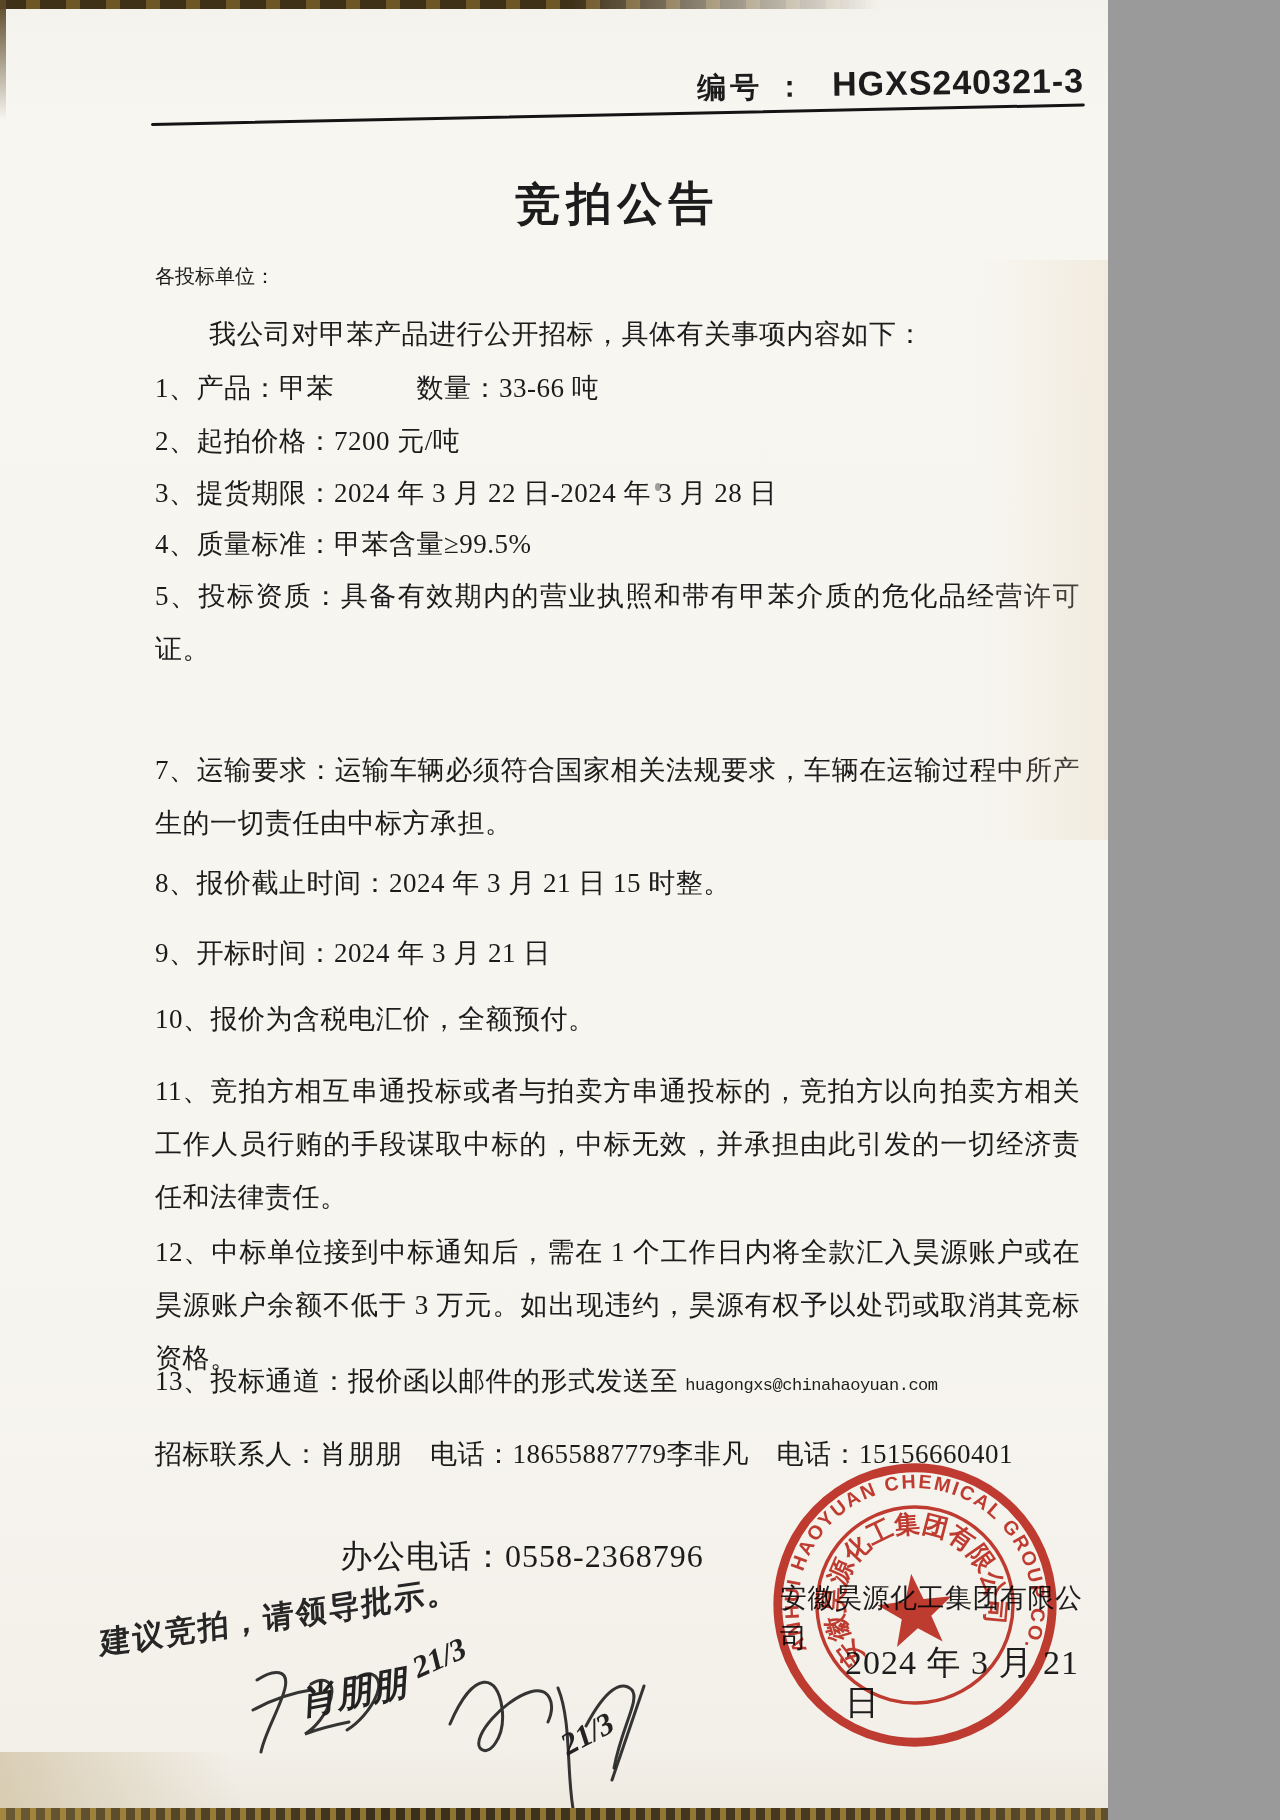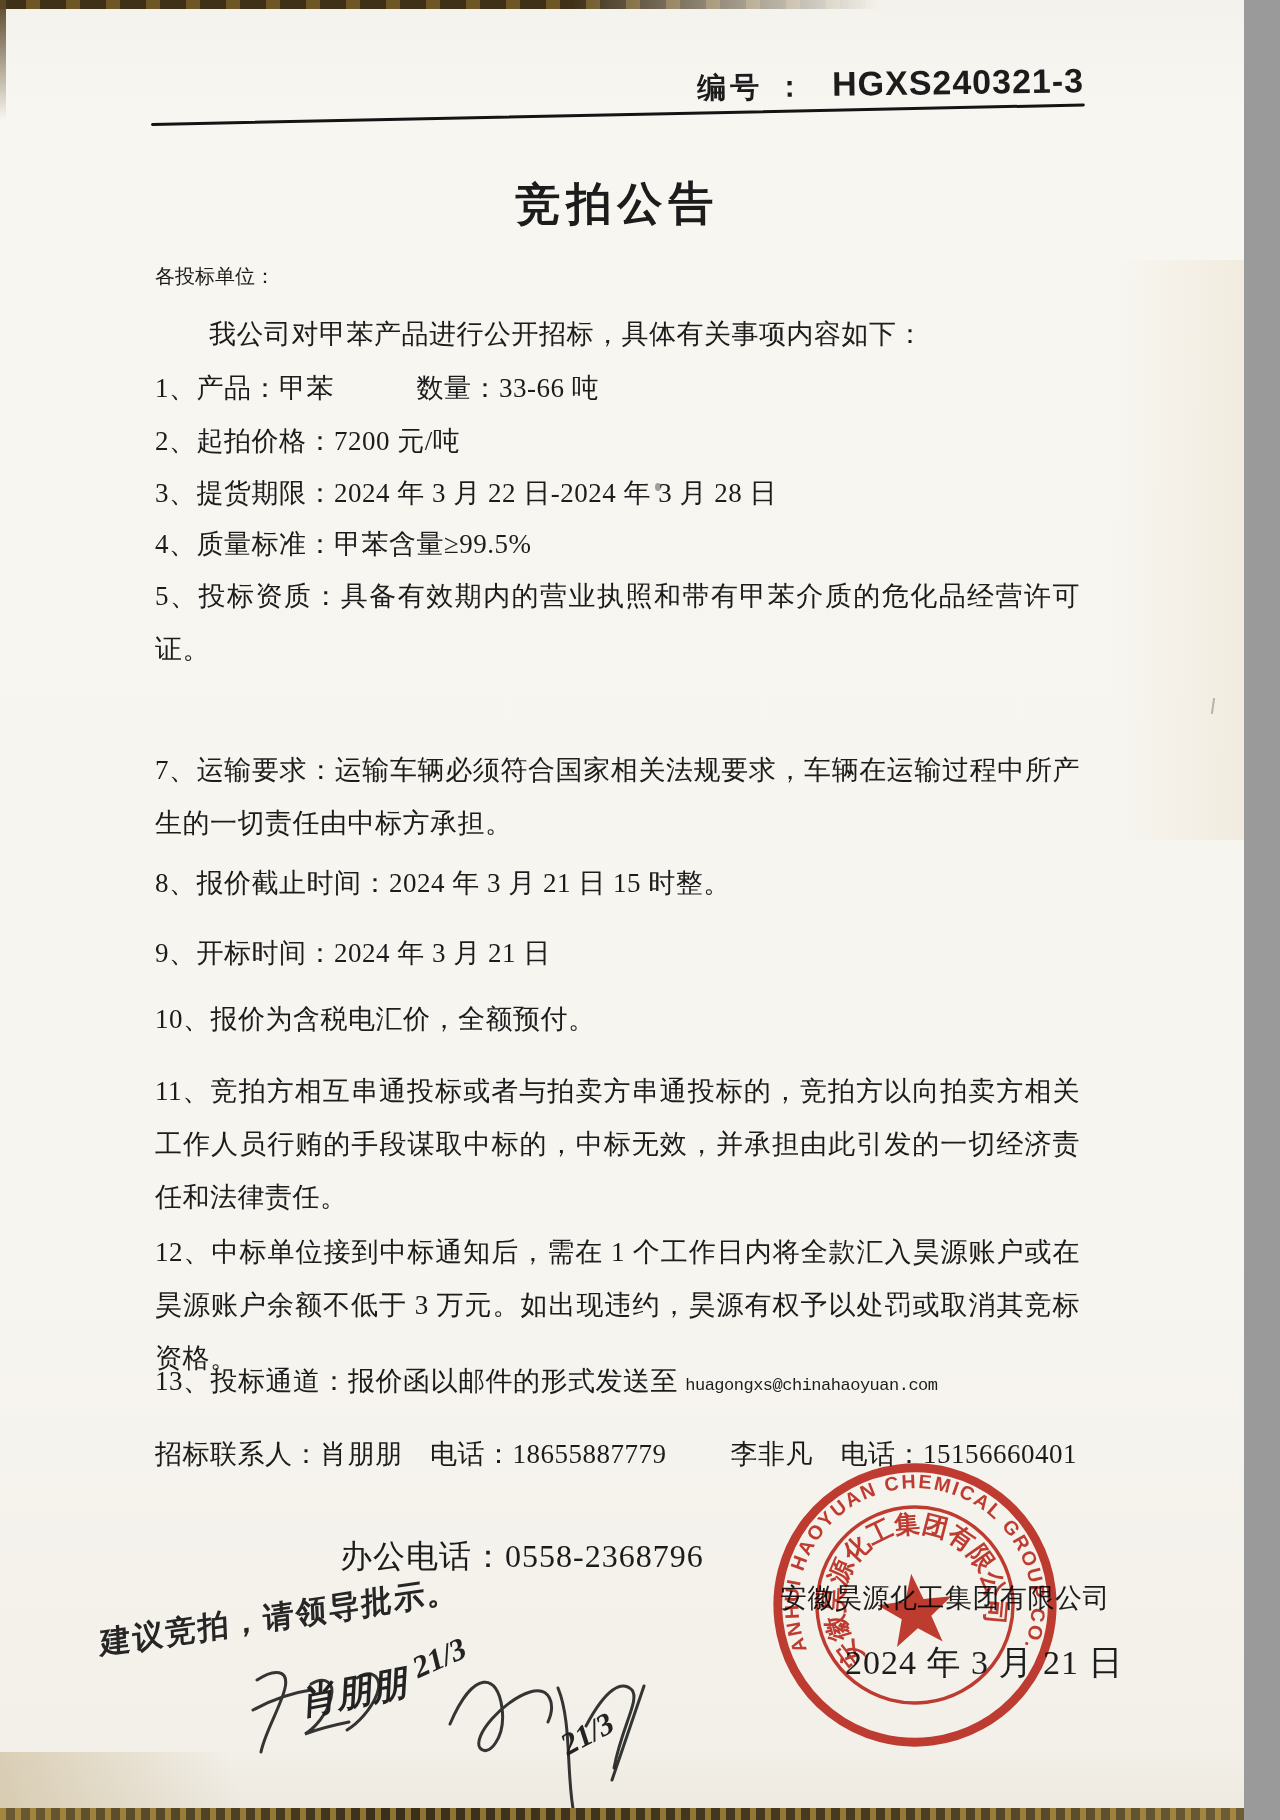--- a/index.html
+++ b/index.html
@@ -1,38 +1,38 @@
 <!DOCTYPE html>
 <html><head>
 <meta charset="utf-8">
 <style>
   html,body{margin:0;padding:0;background:#9a9a9a;}
   #paper{
-    position:relative;width:1244px;height:1820px;overflow:hidden;
+    position:relative;width:1108px;height:1820px;overflow:hidden;
     background:
       linear-gradient(180deg,#f4f2ec 0%,#f8f6f1 6%,#f7f5f0 70%,#f3f0e9 96%,#ece8df 100%);
     font-family:"Liberation Serif","DejaVu Serif",serif;
     color:#1c1c1c;
   }
   .content{position:absolute;left:155px;top:0;width:925px;height:1820px;}
   .docno{position:absolute;top:64px;right:-4px;display:flex;align-items:baseline;gap:24px;
     transform:rotate(-0.8deg);}
   .docno .lbl{font-family:"Liberation Sans","DejaVu Sans",sans-serif;font-weight:bold;font-size:29px;letter-spacing:4px;}
   .docno .val{font-family:"Liberation Sans","DejaVu Sans",sans-serif;font-weight:bold;font-size:34px;letter-spacing:1px;}
   .rule{position:absolute;top:123px;left:-4px;width:934px;height:3px;background:#141414;
     transform:rotate(-1.2deg);transform-origin:left center;border-radius:2px;}
   .title{position:absolute;top:174px;left:0;width:925px;text-align:center;
     font-family:"Liberation Sans","DejaVu Sans",sans-serif;font-weight:bold;
     font-size:45px;letter-spacing:6px;transform:rotate(-0.4deg);}
   .salutation{position:absolute;top:256px;left:0;font-size:20px;line-height:40px;}
   .para{position:absolute;left:0;width:925px;font-size:27px;line-height:53px;
     text-align:justify;margin:0;letter-spacing:0.5px;}
   .indent{text-indent:54px;}
   .email{font-family:"Liberation Mono","DejaVu Sans Mono",monospace;font-size:17px;letter-spacing:-0.5px;}
-  .contacts-row{position:absolute;left:0;width:922px;display:flex;justify-content:space-between;
+  .contacts-row{position:absolute;left:0;width:922px;display:flex;
     font-size:27px;line-height:53px;letter-spacing:0.5px;}
   .office{position:absolute;left:185px;font-size:32px;line-height:53px;letter-spacing:1px;}
   .printed-company{position:absolute;left:780px;top:1578px;font-size:27px;line-height:40px;letter-spacing:0.5px;}
   .printed-date{position:absolute;left:845px;top:1643px;font-size:34px;line-height:40px;letter-spacing:1px;}
   .stamp{position:absolute;left:768px;top:1458px;width:294px;height:294px;
     mix-blend-mode:multiply;opacity:0.88;transform:rotate(-7deg);}
   .stamp text{fill:#bf2318;}
   .hand-note{position:absolute;left:98px;top:1596px;font-size:31px;letter-spacing:2px;color:#262626;
     transform:rotate(-8.5deg) skewX(-6deg);font-weight:bold;white-space:nowrap;}
   .hand-signer{position:absolute;left:302px;top:1668px;font-size:36px;color:#232323;font-weight:bold;

